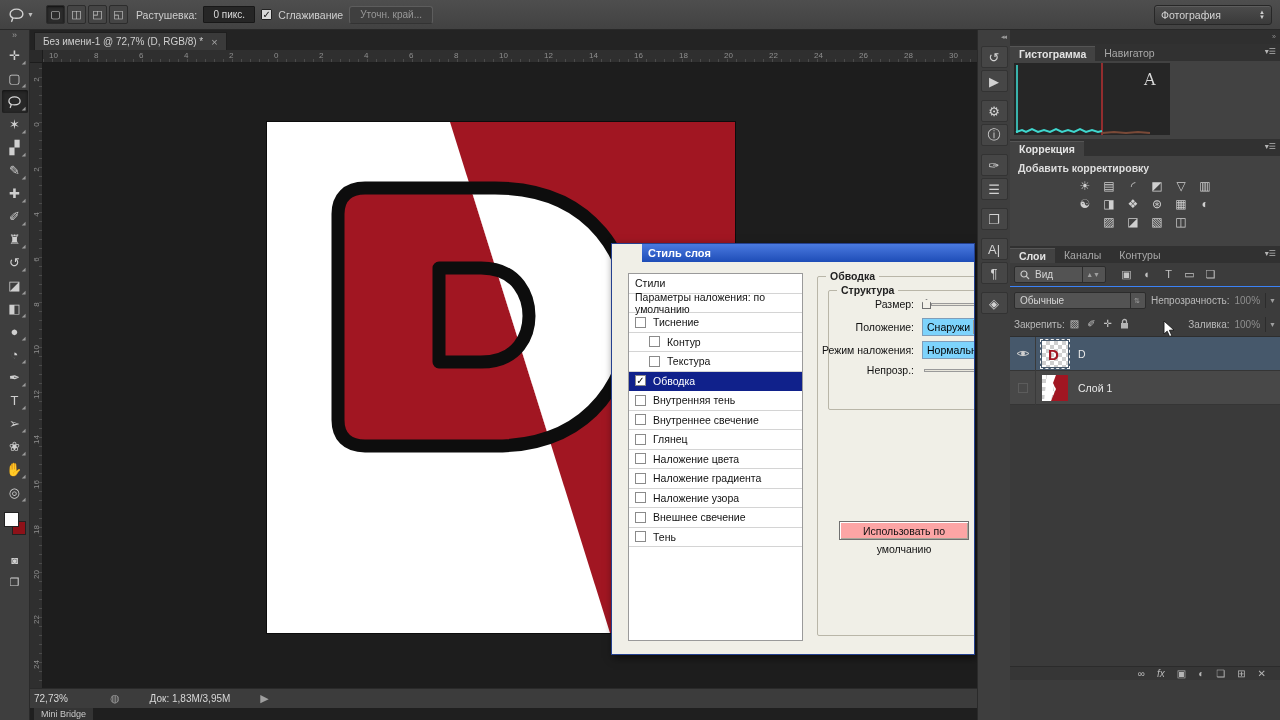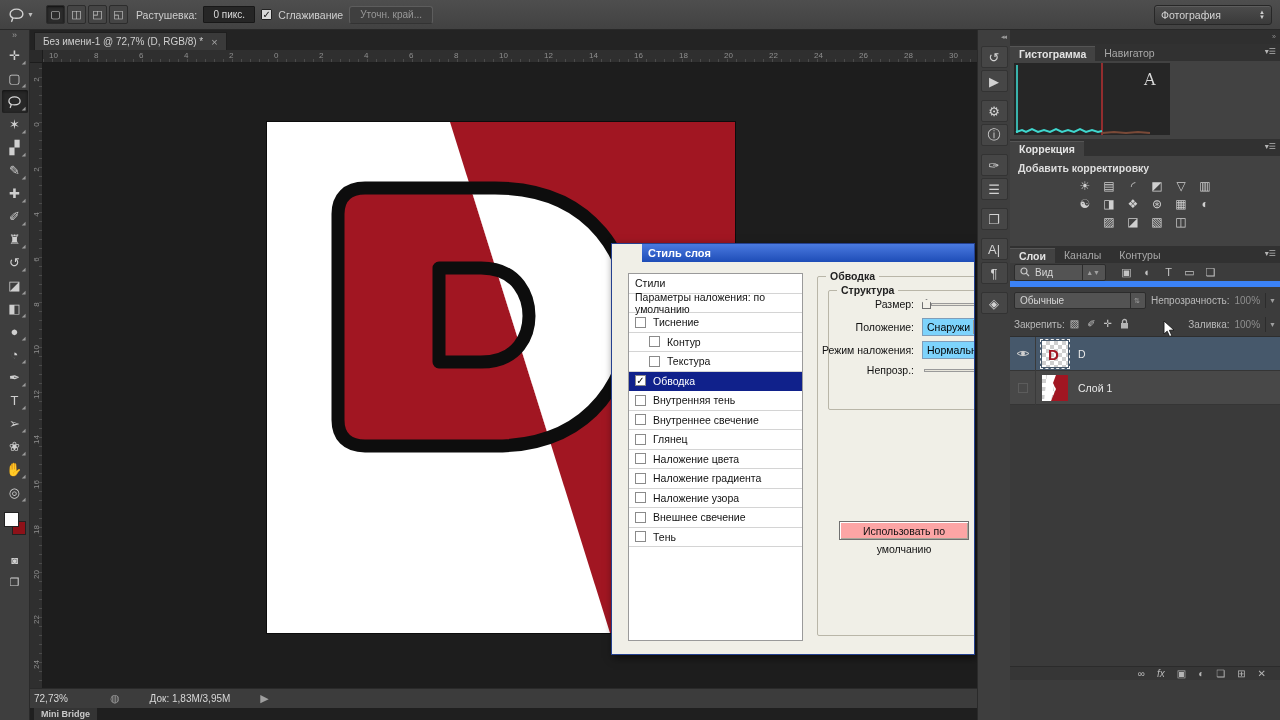--- a/index.html
+++ b/index.html
@@ -66,21 +66,21 @@
     box-shadow:0 0 0 1px #0c0c0c; }
 
   
   #status-bar { left:30px; top:688px; width:947px; height:20px; background:#3c3c3c;
     border-top:1px solid #2a2a2a; display:flex; align-items:center; gap:30px;
     padding:0 4px; z-index:6; color:#d8d8d8; font-size:10px; }
   #status-zoom { width:46px; }
   .status-icon { color:#9f9f9f; font-size:11px; }
   #mini-bridge-bar { left:30px; top:708px; width:947px; height:12px; background:#1f1f1f; z-index:6; }
   #mini-bridge-tab { position:absolute; left:4px; top:0; height:12px; padding:0 7px;
-    background:#343434; color:#c9c9c9; font-size:9px; font-weight:bold; line-height:12px; }
+    background:#343434; color:#c9c9c9; font-size:9px; font-weight:normal; line-height:12px; }
 
   
   #dock { left:977px; top:30px; width:33px; height:690px; background:#3e3e3e;
     border-left:1px solid #2a2a2a; z-index:10; }
   #dock-collapse { display:block; text-align:right; padding:3px 4px; color:#9a9a9a; font-size:7px; letter-spacing:-1px;}
   .dock-icon { width:27px; height:22px; margin:2px auto; color:#d2d2d2; font-size:13px;
     display:flex; align-items:center; justify-content:center; border-radius:2px; background:#464646;
     border:1px solid #333; }
   .dock-sep { height:4px; }
 
@@ -95,21 +95,21 @@
   .panel-body { background:#424242; position:relative; }
   #histogram-body { height:78px; }
   #histogram-chart { position:absolute; left:4px; top:2px; width:156px; height:72px; background:#262626; }
   #adjustments-body { height:90px; }
   #adjustments-title { color:#dedede; font-size:10.5px; font-weight:bold; padding:6px 0 2px 8px; }
   .adj-row { display:flex; justify-content:center; gap:7px; margin:3px 0; }
   .adj-icon { width:17px; height:15px; color:#cfcfcf; font-size:12px; line-height:15px; text-align:center; }
 
   #layers-panel-body { height:565px; background:#3c3c3c; }
   .layers-ctl-row { display:flex; align-items:center; gap:5px; padding:0 4px; }
-  #layers-filter-row { height:24px; border-bottom:6px solid #3b82f6; }
+  #layers-filter-row { height:24px; border-bottom:1px solid #3b82f6; }
   #layers-blend-row { height:26px; }
   #layers-lock-row { height:24px; border-bottom:1px solid #2e2e2e; }
   .ps-select { height:17px; background:#535353; border:1px solid #2c2c2c; border-radius:2px;
     color:#d6d6d6; font-size:10px; display:flex; align-items:center; gap:5px; padding:0 5px; }
   .kind-icon { color:#c3c3c3; font-size:11px; width:15px; text-align:center;}
   .dim-label { color:#b9b9b9; font-size:10px; }
   .dim-value { color:#8f8f8f; font-size:10px; }
   .mini-drop { color:#9f9f9f; font-size:7px; border-left:1px solid #2c2c2c; padding-left:3px; height:15px; line-height:15px;}
   .lock-icon { color:#c3c3c3; font-size:10px; }
   .layer-row { position:relative; height:34px; border-bottom:1px solid #353535;

